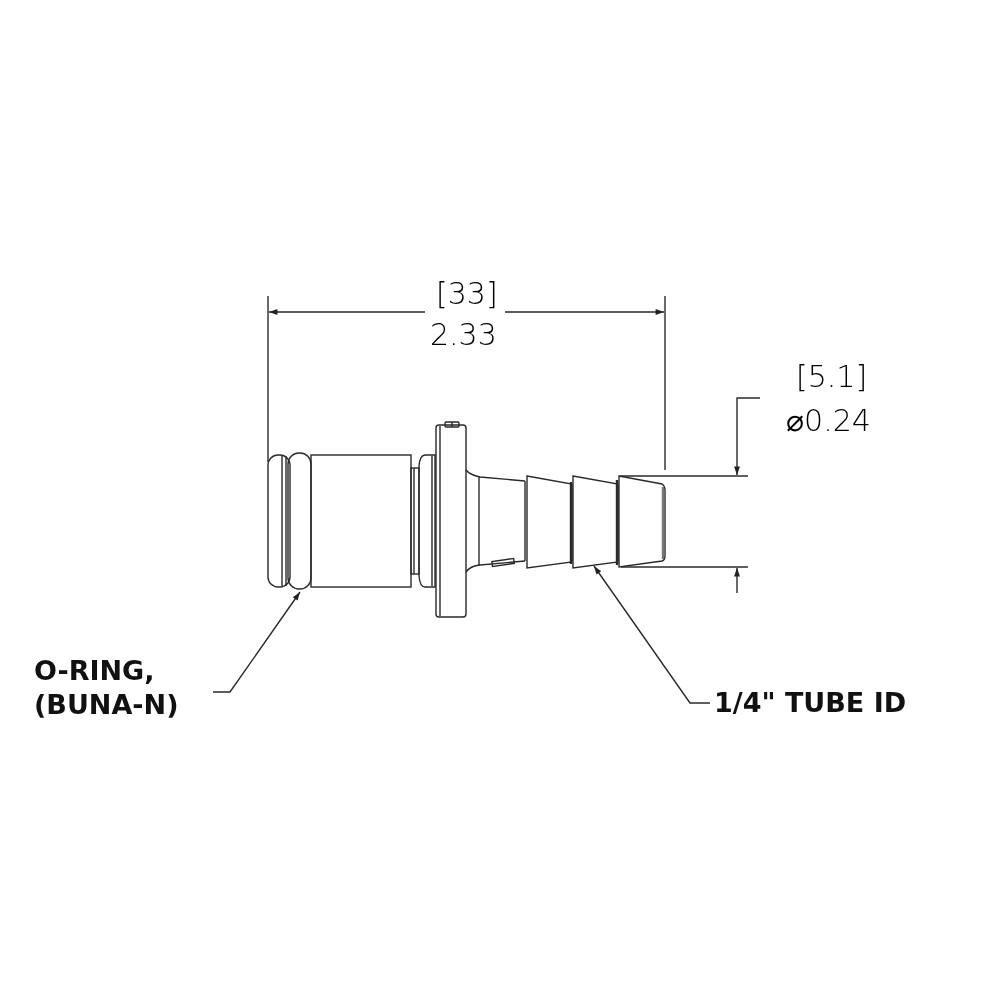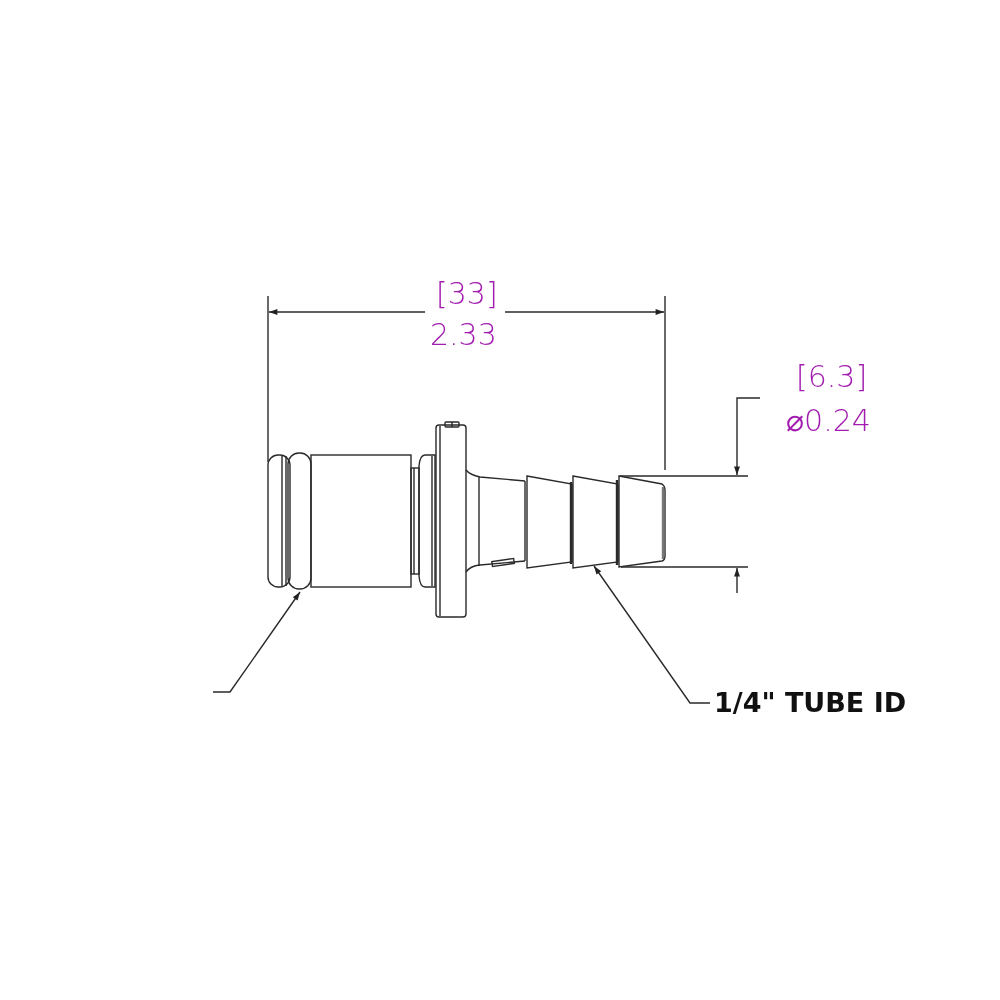--- a/index.html
+++ b/index.html
@@ -1,19 +1,19 @@
 <!DOCTYPE html>
 <html><head>
 <meta charset="utf-8">
 <style>
   html, body { margin:0; padding:0; background:#ffffff; }
   body { width:1000px; height:1000px; position:relative; overflow:hidden; font-family:"DejaVu Sans", sans-serif; }
   svg { position:absolute; left:0; top:0; }
   .lbl { position:absolute; color:#111; white-space:nowrap; }
-  .dim { font-family:"DejaVu Sans", sans-serif; font-weight:300; font-size:30px; color:#a21caf; letter-spacing:0px; }
+  .dim { font-family:"DejaVu Sans", sans-serif; font-weight:300; font-size:30px; color:#000000; letter-spacing:0px; }
   .callout { font-family:"DejaVu Sans", sans-serif; font-weight:bold; font-size:27px; line-height:34px; color:#111; }
 </style>
 </head>
 <body>
 
 <svg width="1000" height="1000" viewBox="0 0 1000 1000">
   <defs>
     <marker id="arr" viewBox="0 0 10 10" refX="10" refY="5" markerWidth="10" markerHeight="6" orient="auto-start-reverse">
       <path d="M0,1.5 L10,5 L0,8.5 z" fill="#222"></path>
     </marker>
@@ -80,20 +80,22 @@
     </g>
 
     <polyline points="213,692 230,692 300,592" marker-end="url(#arr)"></polyline>
     <polyline points="710,703 690,703 594,566" marker-end="url(#arr)"></polyline>
   </g>
 </svg>
 
 <div class="lbl dim" style="left:436px; top:276px;">[33]</div>
 <div class="lbl dim" style="left:430px; top:317px;">2.33</div>
 
-<div class="lbl dim" style="left:796px; top:359px;">[6.3]</div>
+<div class="lbl dim" style="left:796px; top:359px;">[5.1]</div>
 <div class="lbl dim" style="left:786px; top:403px;">
   <span>⌀</span><span>0.24</span>
 </div>
 
 <div class="lbl callout" style="left:34px; top:654px;">
+  <div>O-RING,</div>
+  <div>(BUNA-N)</div>
 </div>
 <div class="lbl callout" style="left:714px; top:686px;">1/4" TUBE ID</div>
 
 </body></html>

